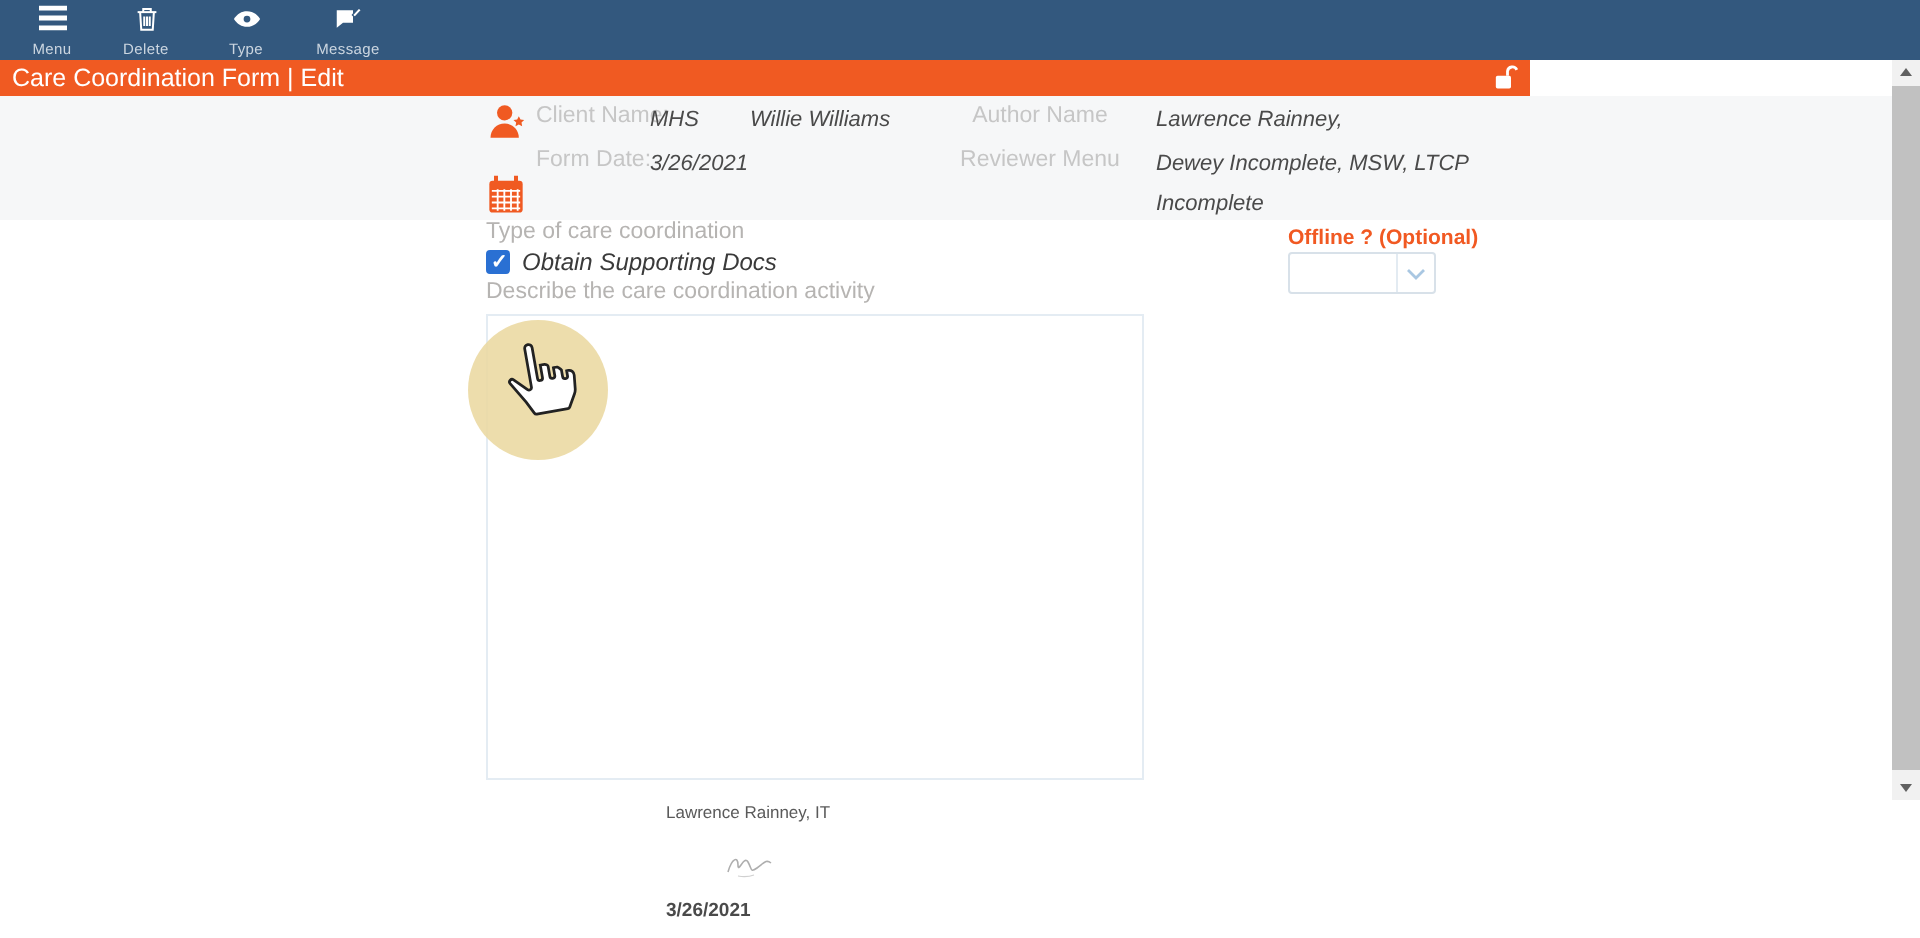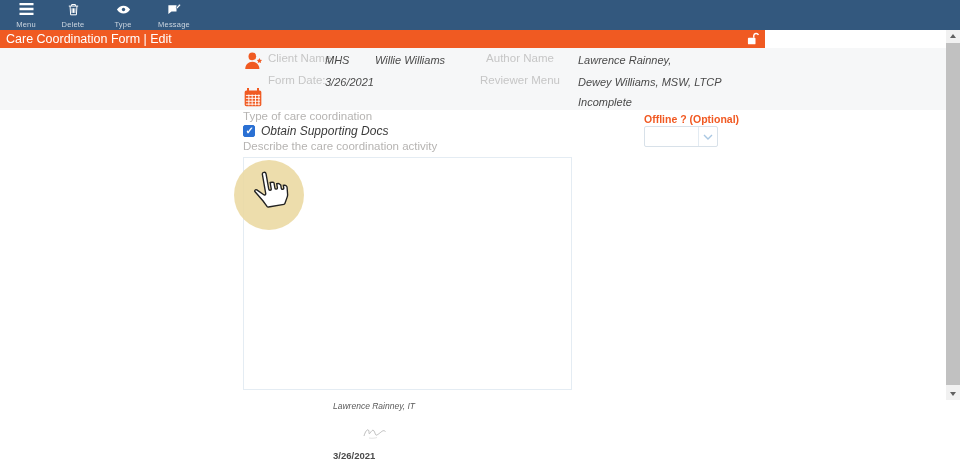--- a/index.html
+++ b/index.html
@@ -45,21 +45,21 @@
   .offline-lbl { position:absolute; left:644px; top:113px; color:#f15922; font-size:10.5px; font-weight:bold; white-space:nowrap; }
   .offline-select { position:absolute; left:644px; top:126px; width:74px; height:21px; background:#fff; border:1px solid #d8e1e9; border-radius:2px; display:flex; cursor:pointer; }
   .offline-select .selval { flex:1; }
   .offline-select .chev { width:19px; border-left:1px solid #e3ebf2; display:flex; align-items:center; justify-content:center; }
 
   
   .cursor-circle { position:absolute; left:234px; top:160px; width:70px; height:70px; border-radius:50%; background:rgba(235,216,160,0.88); }
   .hand { position:absolute; left:250px; top:169px; width:40px; height:40px; transform:rotate(-10deg); }
 
   
-  .sig-name { position:absolute; left:333px; top:401px; font-size:8.5px; font-style:italic; color:#5a5a5a; white-space:nowrap; }
+  .sig-name { position:absolute; left:333px; top:401px; font-size:8.5px; color:#5a5a5a; white-space:nowrap; }
   .sig-mark { position:absolute; left:360px; top:424px; }
   .sig-date { position:absolute; left:333px; top:450px; font-size:9.5px; font-weight:600; color:#4a4a4a; }
 </style>
 </head>
 <body>
 
 <div class="screen">
 
   <div class="toolbar">
     <div class="tb-item" style="left:4px">
@@ -141,21 +141,21 @@
 
   <span class="lbl" style="left:268px;top:52px">Client Name:</span>
   <span class="val" style="left:325px;top:54px">MHS</span>
   <span class="val" style="left:375px;top:54px">Willie Williams</span>
   <span class="lbl r" style="left:470px;top:52px;width:100px">Author Name</span>
   <span class="val" style="left:578px;top:54px">Lawrence Rainney,</span>
 
   <span class="lbl" style="left:268px;top:74px">Form Date:</span>
   <span class="val" style="left:325px;top:76px">3/26/2021</span>
   <span class="lbl r" style="left:470px;top:74px;width:100px">Reviewer Menu</span>
-  <span class="val" style="left:578px;top:76px">Dewey Williams, MSW, LTCP</span>
+  <span class="val" style="left:578px;top:76px">Dewey Incomplete, MSW, LTCP</span>
 
   <span class="val" style="left:578px;top:96px">Incomplete</span>
 
   <span class="sec-lbl" style="left:243px;top:110px">Type of care coordination</span>
 
   <label class="cbrow" style="left:243px">
     <span class="cbox checked"></span>
     <span class="cb-label">Obtain Supporting Docs</span>
   </label>
 

